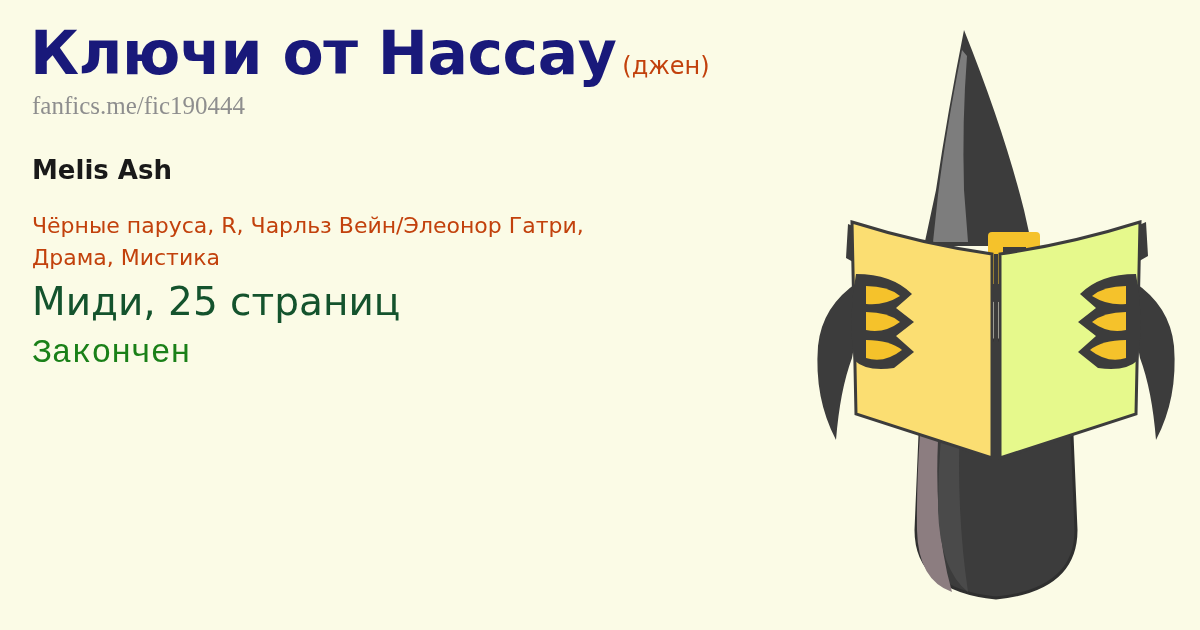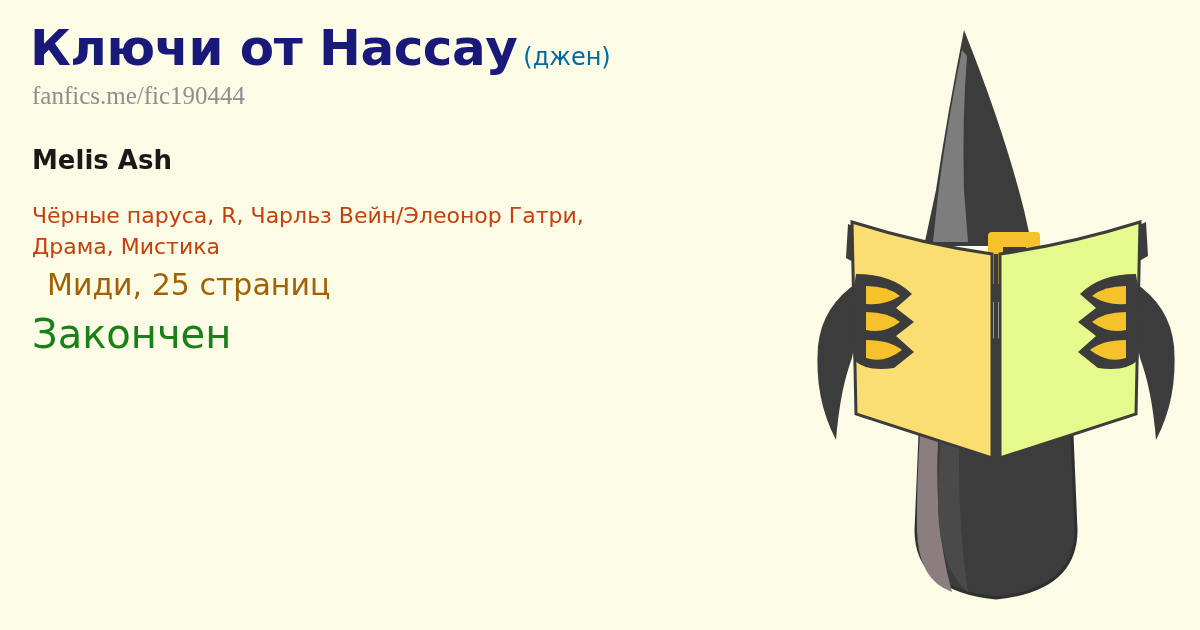--- a/index.html
+++ b/index.html
@@ -25,30 +25,30 @@
     left: 30px;
     top: 22px;
     width: 720px;
   }
   .title-line {
     line-height: 1.05;
     margin: 0 0 4px 0;
     white-space: nowrap;
   }
   .title {
-    font-size: 50px;
+    font-size: 60px;
     font-weight: bold;
     color: #19197a;
     letter-spacing: -0.5px;
     margin-top: 15px;
   }
   .title-cat {
     font-size: 24px;
     font-weight: normal;
-    color: #0369a1;
+    color: #c2410c;
     padding-left: 6px;
     vertical-align: baseline;
   }
   .url {
     font-size: 25px;
     color: #8e8e8e;
     margin: 6px 0 0 2px;
     line-height: 1.2;
     font-weight: normal;
     font-family: Liberation Serif, serif;
@@ -61,30 +61,31 @@
     line-height: 1.2;
   }
   .meta {
     font-size: 22px;
     color: #c2410c;
     margin: 24px 0 0 2px;
     line-height: 1.44;
     max-width: 640px;
   }
   .size {
-    font-size: 30px;
-    color: #a16207;
-    margin: 0 0 0 17px;
+    font-size: 39px;
+    color: #14532d;
+    margin: 0 0 0 2px;
     line-height: 1.44;
   }
   .status {
-    font-size: 40px;
+    font-size: 33px;
     color: #1a8018;
     margin: 0 0 0 2px;
     line-height: 1.44;
+    font-family: Liberation Mono, monospace;
   }
   .art {
     position: absolute;
     right: 4px;
     top: 10px;
     width: 400px;
     height: 610px;
   }
   .art svg { display: block; }
 </style>

